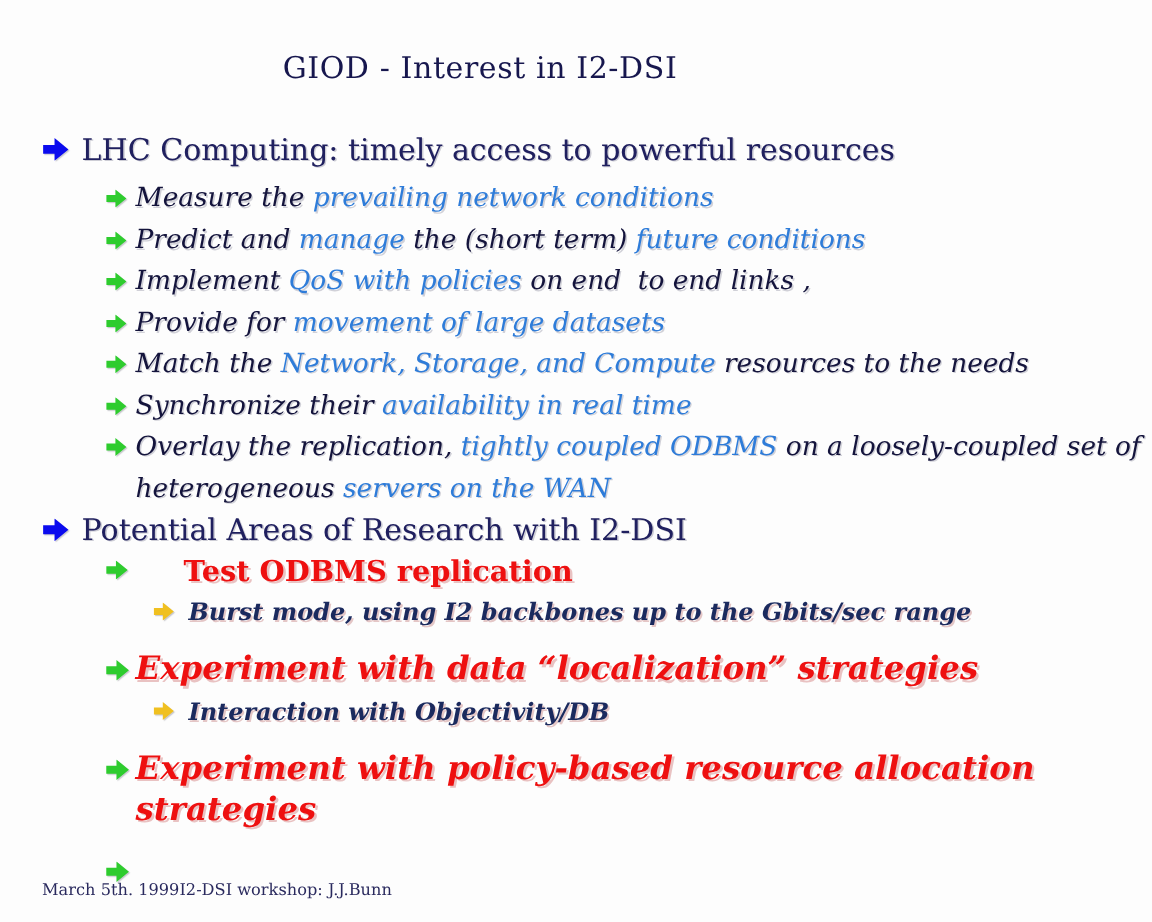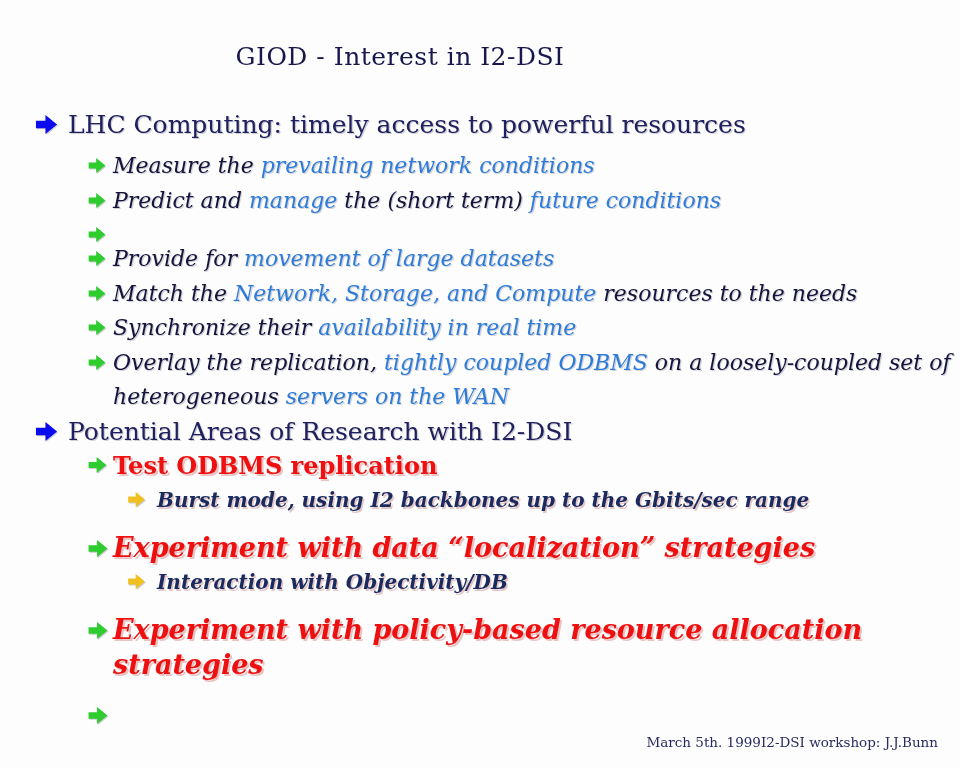--- a/index.html
+++ b/index.html
@@ -18,21 +18,21 @@
   .l1 .arrow svg{width:27px;height:19px;margin-top:7px;}
   .l1 .segs{font-size:25px;line-height:34px;
     text-shadow:1.2px 1.2px 0 rgba(165,165,180,.55);}
   .l1{margin-bottom:7px;}
   .l1.tight{margin-bottom:0;}
   .l2{padding-left:55px;}
   .l2 .arrow{width:25px;}
   .l2 .arrow svg{width:18px;height:15px;margin-top:9px;}
   .l2 .segs{font-size:22px;line-height:34.5px;font-style:italic;
     text-shadow:1.2px 1.2px 0 rgba(165,165,180,.5);}
-  .l2red{padding-left:55px;}
+  .l2red{padding-left:55px;gap:40px;}
   .l2red .arrow{width:25px;}
   .l2red .arrow svg{width:19px;height:16px;margin-top:8px;}
   .l2red .segs{font-size:24px;line-height:34px;font-weight:bold;
     text-shadow:2px 2px 0 #e9c2c2;}
   .l2redbig{padding-left:55px;margin-top:16px;}
   .l2redbig .arrow{width:25px;}
   .l2redbig .arrow svg{width:20px;height:17px;margin-top:9px;}
   .l2redbig .segs{font-size:27px;line-height:34.5px;font-weight:bold;font-style:italic;
     text-shadow:2px 2px 0 #e9c2c2;}
   .l3{padding-left:95px;margin-top:2px;}
@@ -40,21 +40,21 @@
   .l3 .arrow svg{width:17px;height:15px;margin-top:7px;}
   .l3 .segs{font-size:20px;line-height:30px;font-weight:bold;font-style:italic;
     text-shadow:1.5px 1.5px 0 #e4c6c6;}
   
   .c-navy{color:#20205f;}
   .c-ink{color:#14143c;}
   .c-blue{color:#2e7cd9;text-align:right;}
   .c-red{color:#ee1010;}
   .c-navybold{color:#1b2a5e;margin-top:16px;}
   .footer{position:absolute;top:734px;left:35px;right:22px;display:flex;
-    justify-content:flex-end;font-size:13.5px;color:#2a2a5e;}
+    justify-content:flex-start;font-size:13.5px;color:#2a2a5e;}
 </style>
 </head>
 <body>
 
 <div class="slide">
   <div class="title">GIOD - Interest in I2-DSI</div>
   <div class="content">
       <div class="row l1">
         <span class="arrow">
           <svg viewBox="0 0 20 18">
@@ -78,20 +78,21 @@
           </svg>
         </span>
         <span class="segs"><span class="c-ink">Predict and </span><span class="c-blue">manage</span><span class="c-ink"> the (short term) </span><span class="c-blue">future conditions</span></span>
       </div>
       <div class="row l2">
         <span class="arrow">
           <svg viewBox="0 0 20 18">
             <polygon points="0,5.5 9,5.5 9,0 20,9 9,18 9,12.5 0,12.5" fill="#2ecc2e"></polygon>
           </svg>
         </span>
+        <span class="segs"><span class="c-ink">Implement </span><span class="c-blue">QoS with policies</span><span class="c-ink"> on end  to end links ,</span></span>
       </div>
       <div class="row l2">
         <span class="arrow">
           <svg viewBox="0 0 20 18">
             <polygon points="0,5.5 9,5.5 9,0 20,9 9,18 9,12.5 0,12.5" fill="#2ecc2e"></polygon>
           </svg>
         </span>
         <span class="segs"><span class="c-ink">Provide for </span><span class="c-blue">movement of large datasets</span></span>
       </div>
       <div class="row l2">

